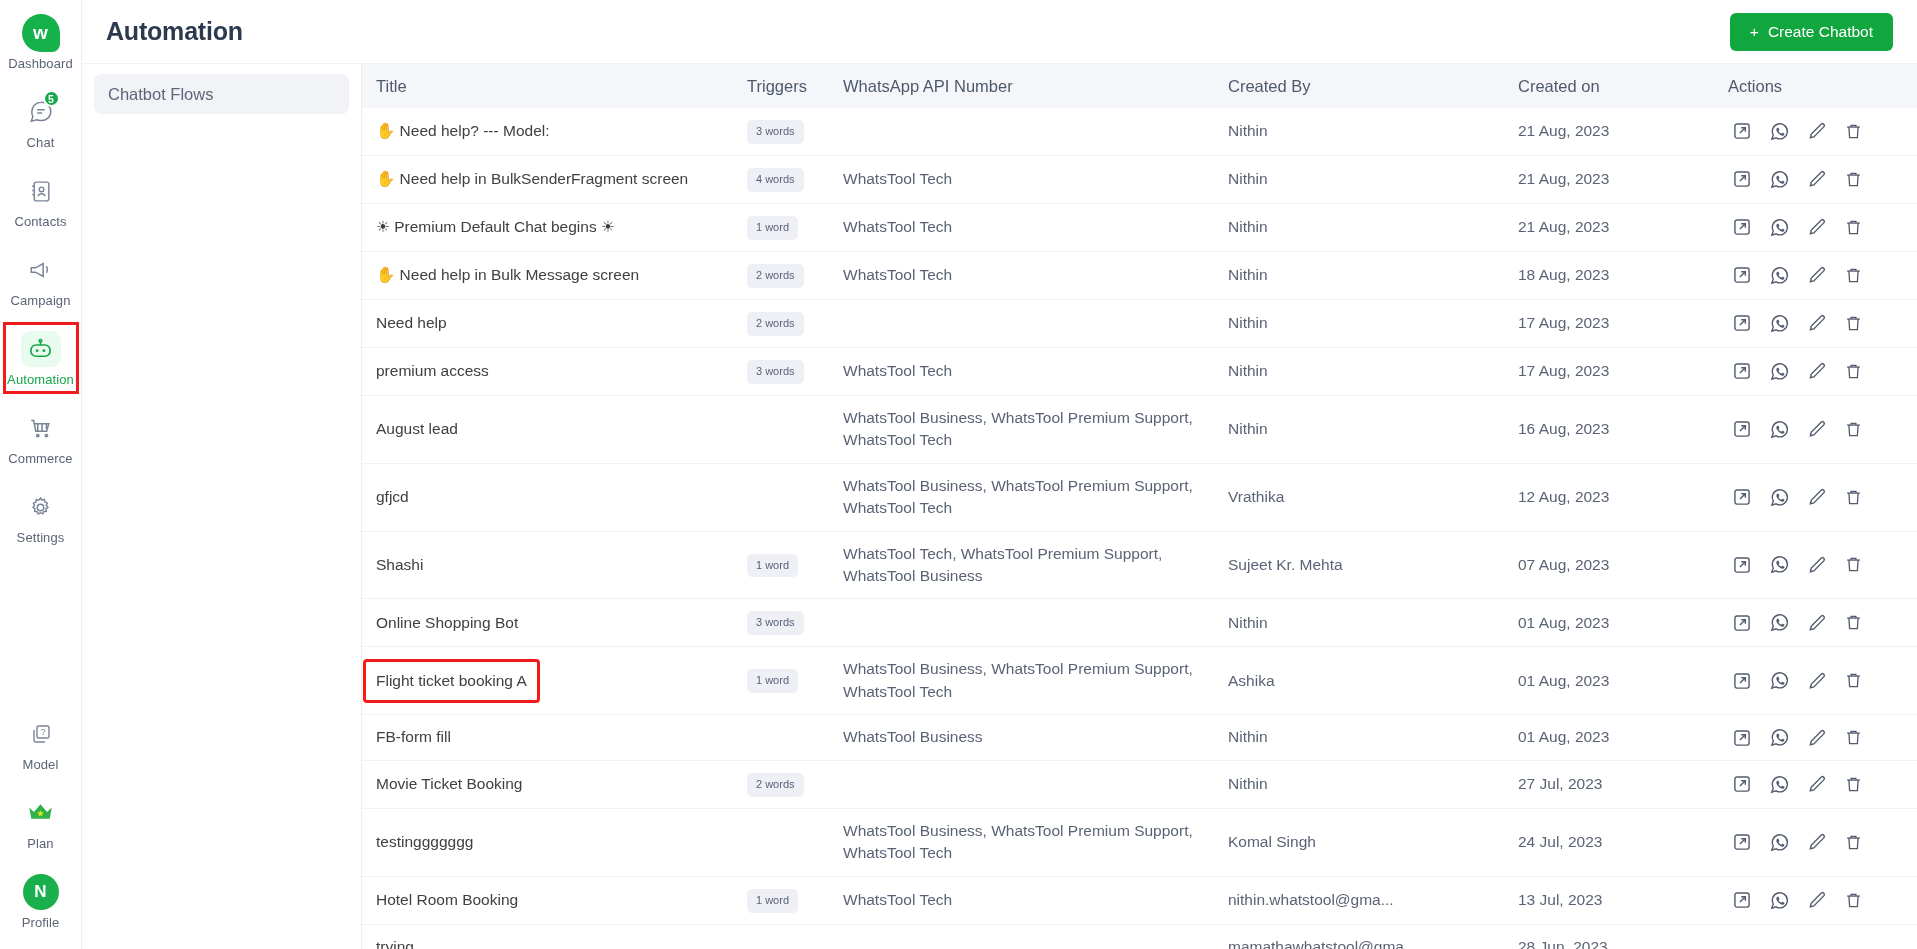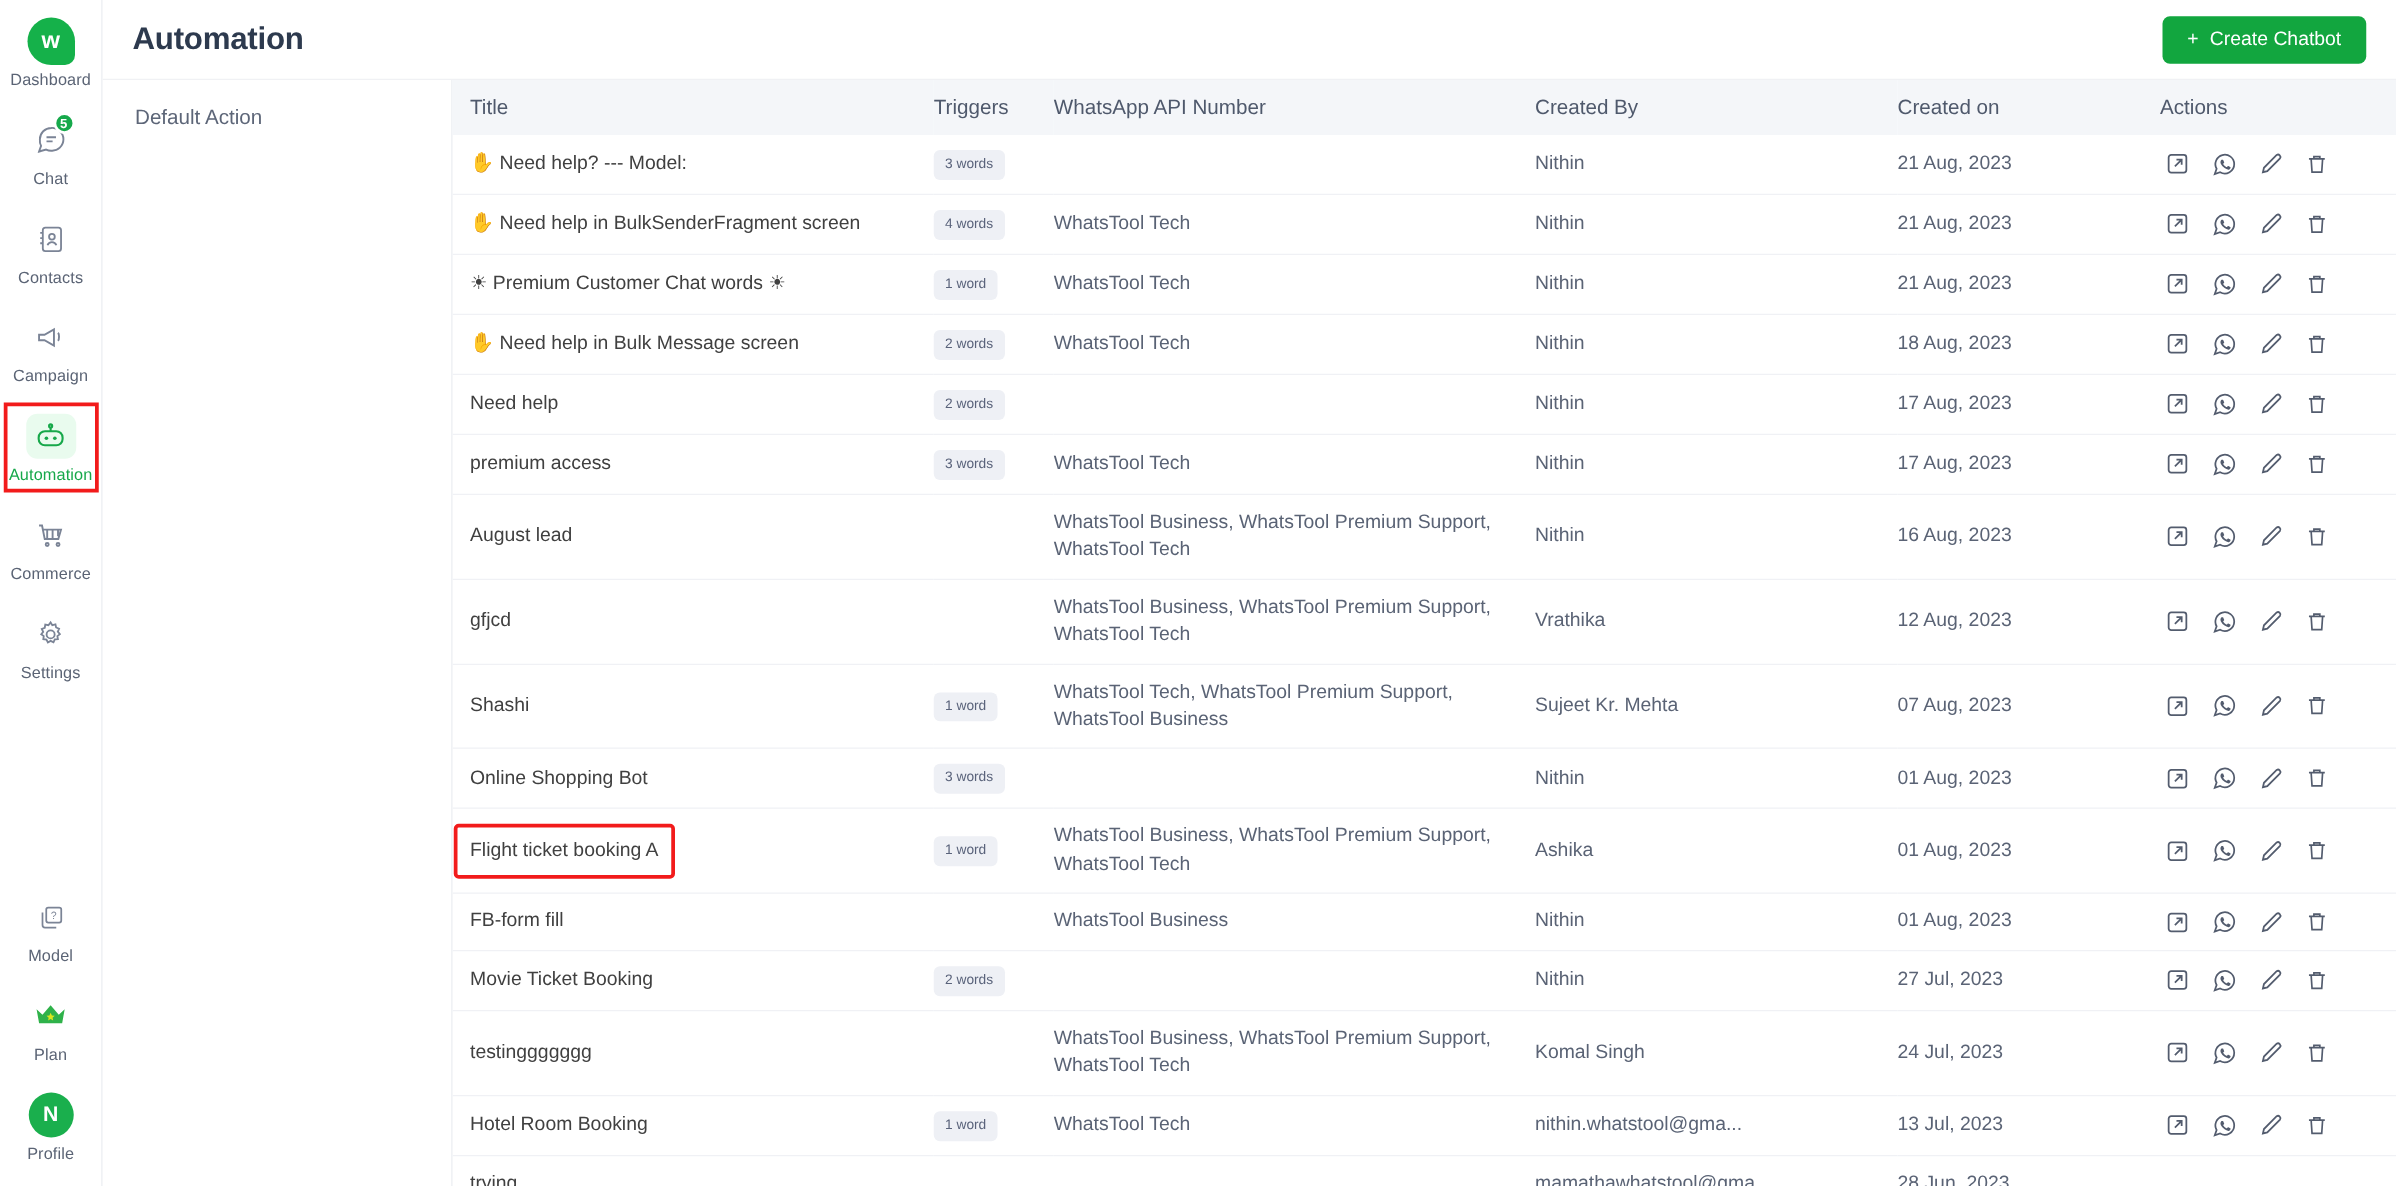--- a/index.html
+++ b/index.html
@@ -275,22 +275,22 @@
 
       <button class="create-btn">
         <span>+</span>
         <span>Create Chatbot</span>
       </button>
     </header>
 
     <div class="body">
 
       <aside class="subnav">
-        <div class="subnav-item">
-          <span>Default Action</span>
+        <div class="subnav-item active">
+          <span>Chatbot Flows</span>
         </div>
       </aside>
 
       <section class="table-area">
         <table>
           <thead>
             <tr>
               <th class="c-title">Title</th>
               <th class="c-trig">Triggers</th>
               <th class="c-api">WhatsApp API Number</th>
@@ -364,21 +364,21 @@
                       <svg width="19" height="19" viewBox="0 0 24 24" fill="none" stroke="#535c6e" stroke-width="1.7">
                         <path d="M4 6.4h16"></path>
                         <path d="M9 6.4V4.2h6v2.2"></path>
                         <path d="M6.2 6.4l.9 13.4h9.8l.9-13.4"></path>
                       </svg>
                     </span>
                   </div>
                 </td>
               </tr>
               <tr>
-                <td class="t-title">☀ Premium Customer Chat words ☀</td>
+                <td class="t-title">☀ Premium Default Chat begins ☀</td>
                 <td><span class="pill">1 word</span></td>
                 <td>WhatsTool Tech</td>
                 <td>Nithin</td>
                 <td>21 Aug, 2023</td>
                 <td>
                   <div class="actions">
                     <span class="act-ico">
                       <svg width="20" height="20" viewBox="0 0 24 24" fill="none" stroke="#535c6e" stroke-width="1.7">
                         <rect x="3.5" y="3.5" width="17" height="17" rx="2.5"></rect>
                         <path d="M9.5 14.5L16 8M11 8h5v5"></path>

